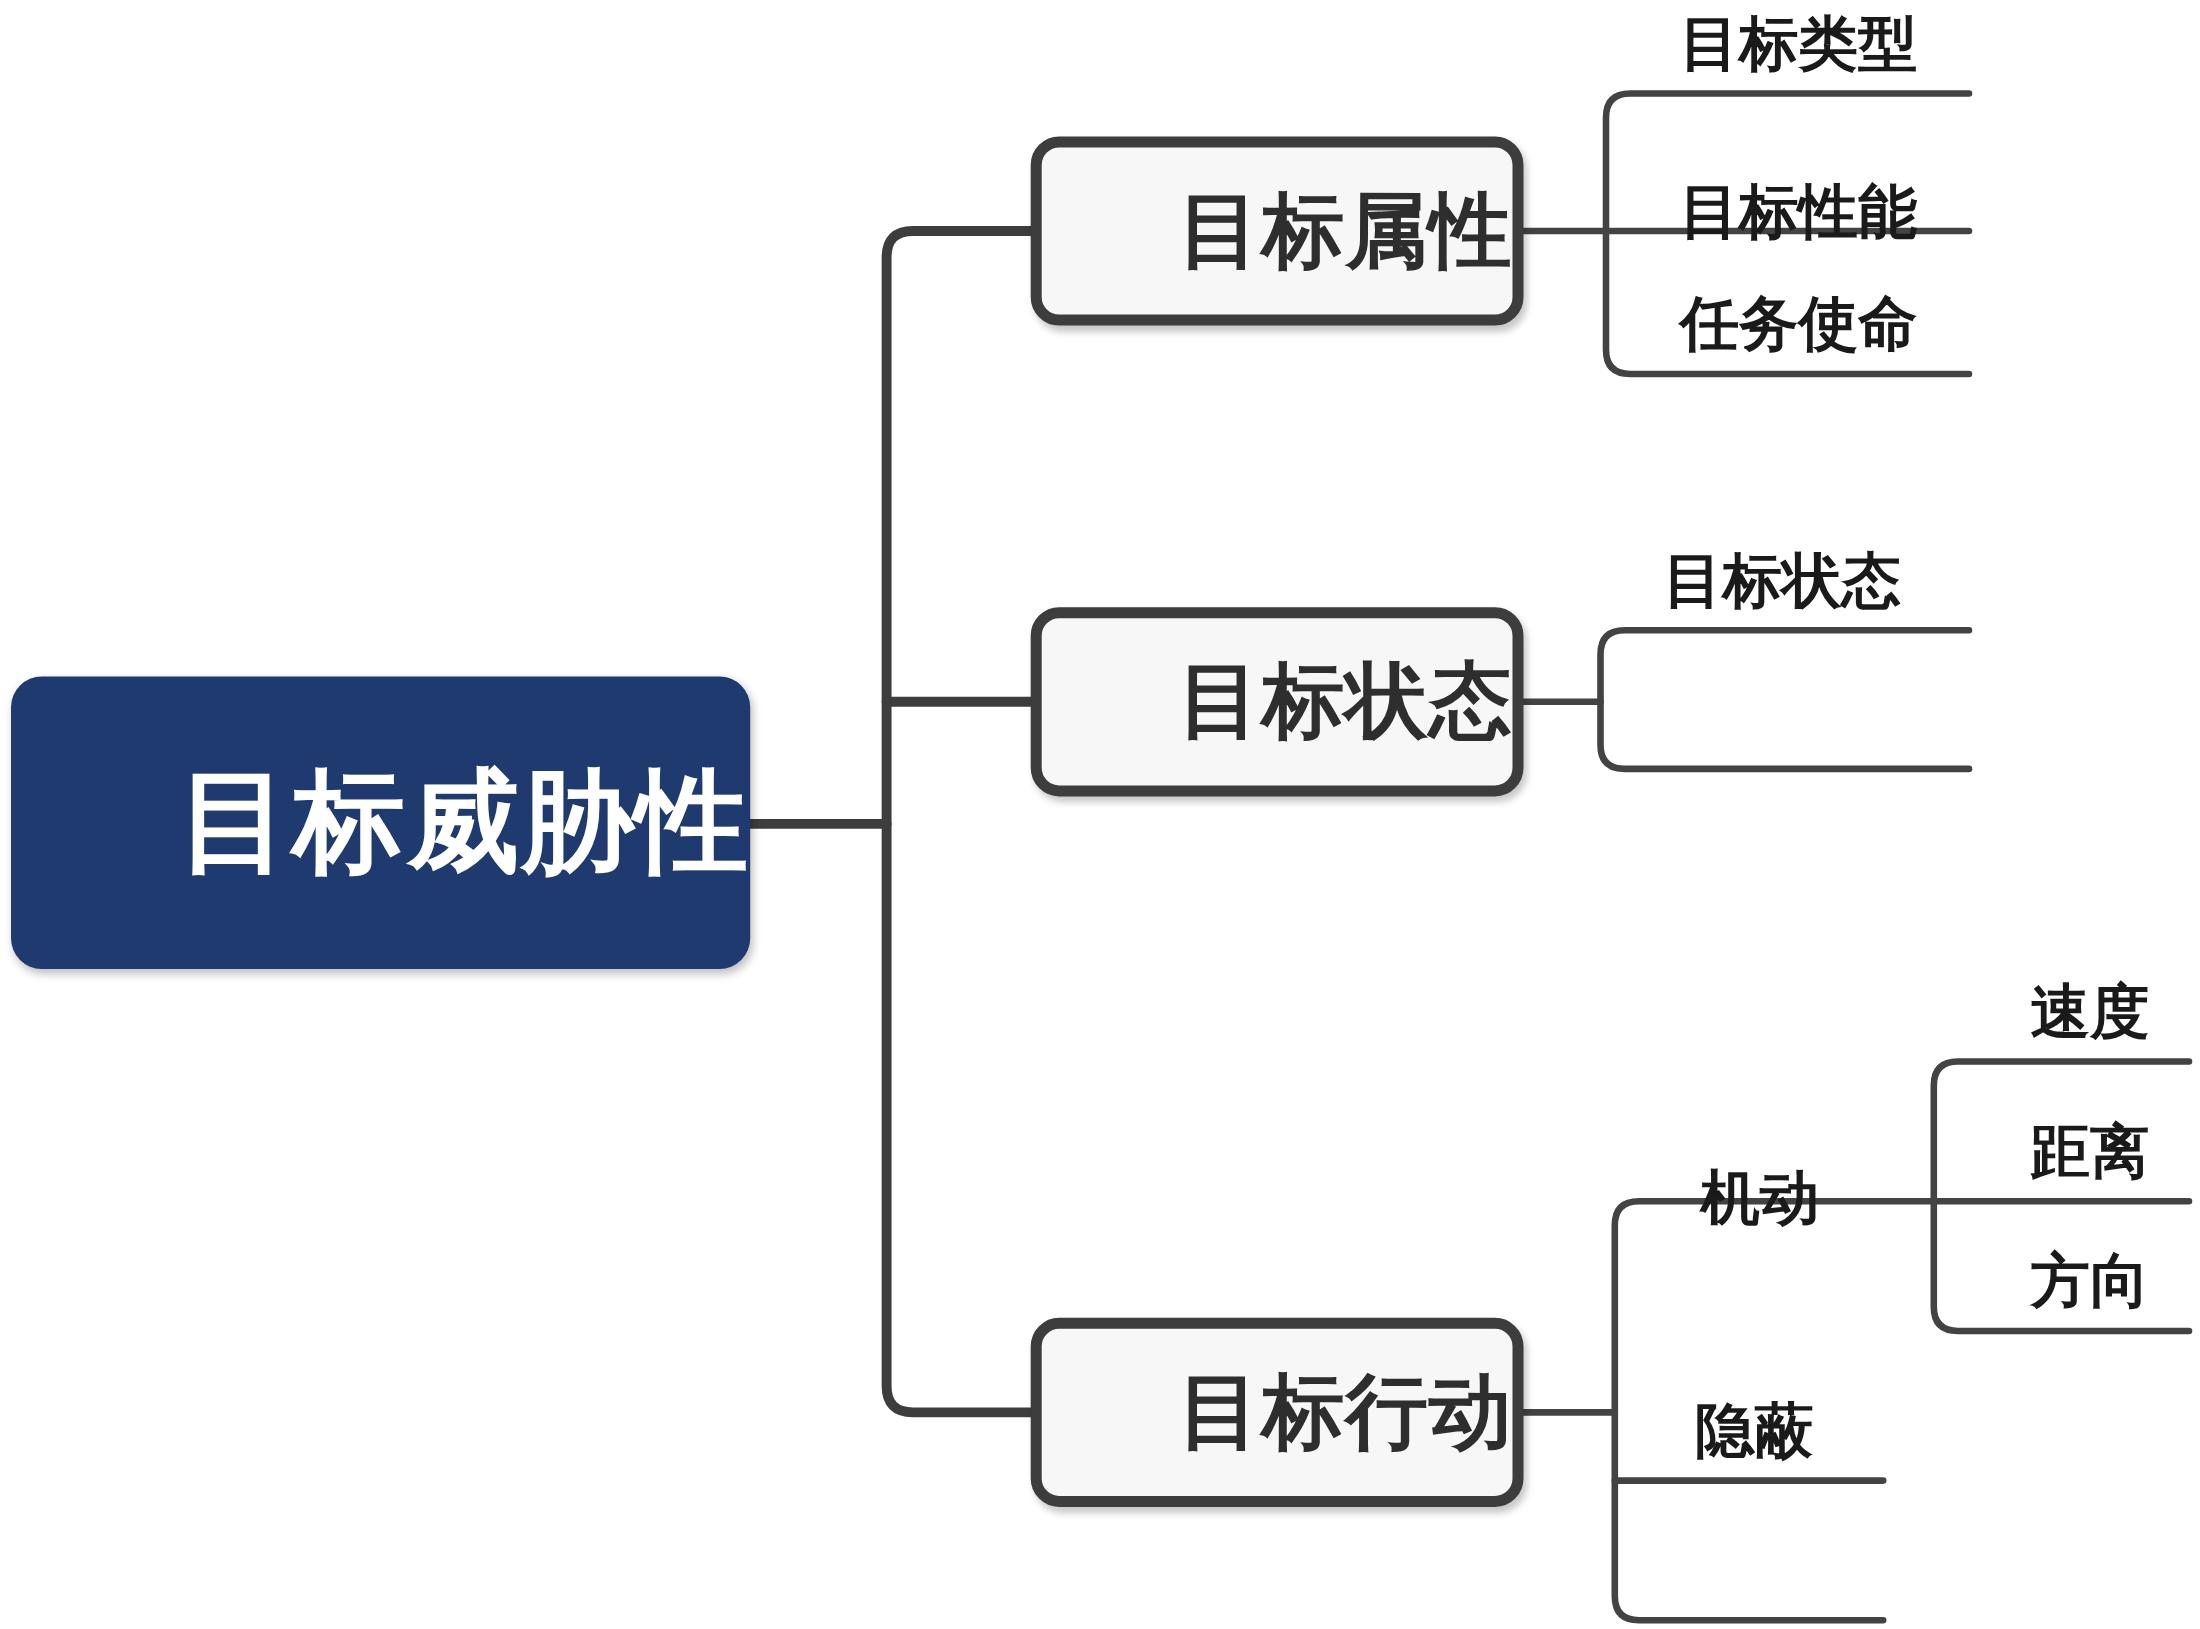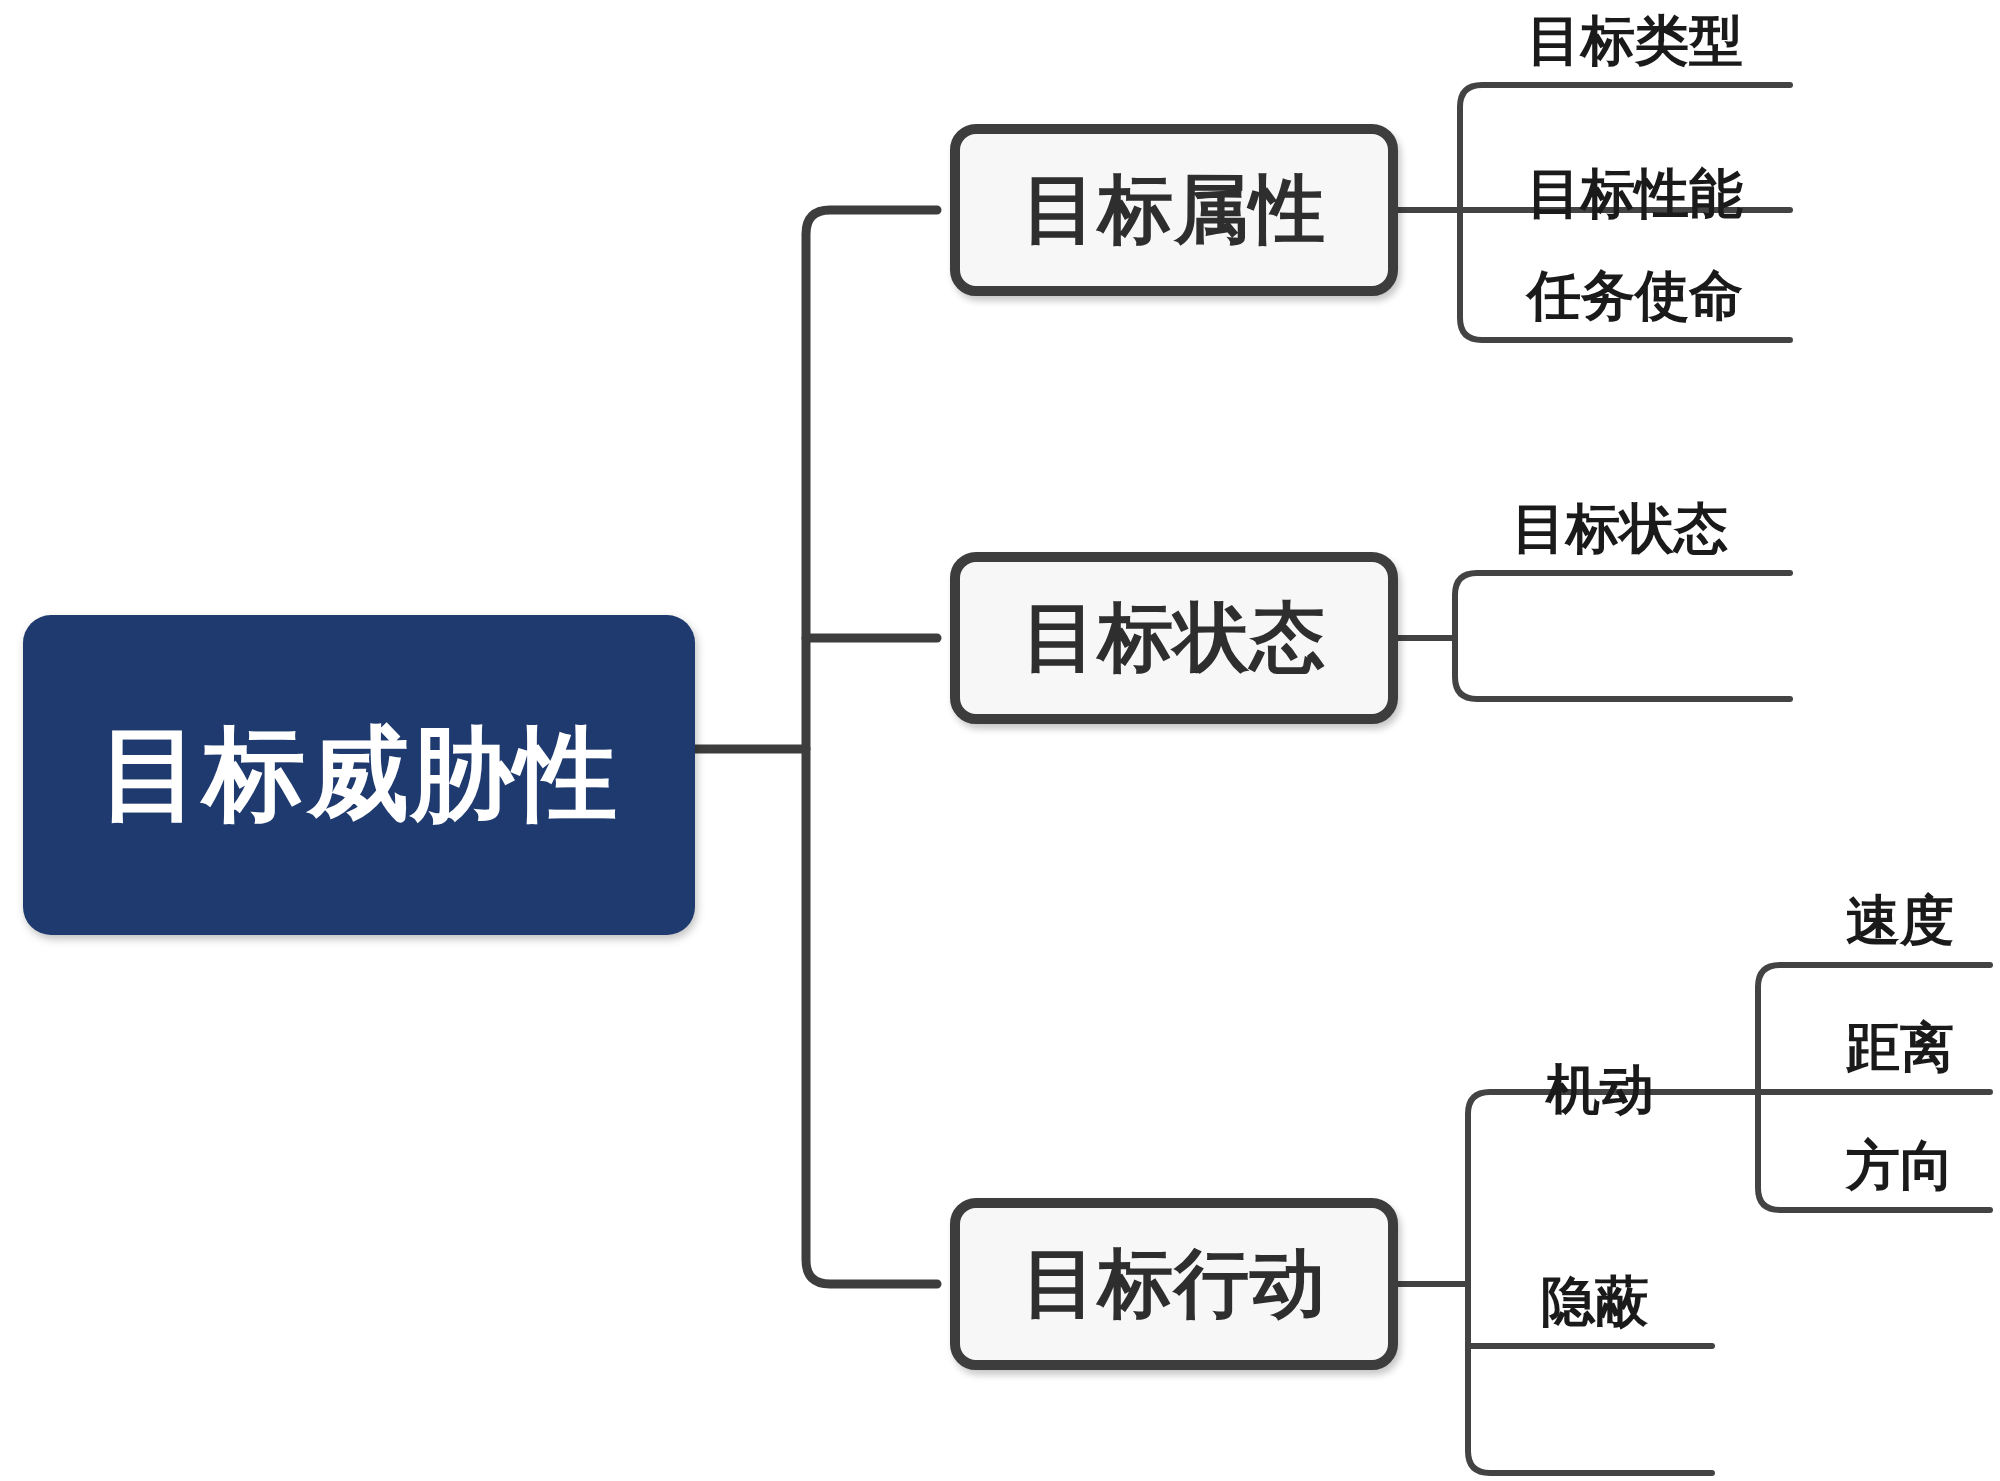--- a/index.html
+++ b/index.html
@@ -27,28 +27,27 @@
   }
   #wires{
     position:absolute;
     left:0;top:0;
     width:2000px;height:1481px;
   }
   .node{
     position:absolute;
     display:flex;
     align-items:center;
-    justify-content:center;
+    justify-content:flex-end;
     box-sizing:border-box;
     text-align:center;
     cursor:default;
-    margin-left:13px;
   }
   .root-node{
-    left:10px;top:615px;width:672px;height:320px;
+    left:10px;top:615px;width:672px;height:266px;
     background:var(--root-fill);
     color:var(--root-text);
     border-radius:28px;
     font-size:102px;
     font-weight:700;
     letter-spacing:2px;
     box-shadow:2px 4px 8px rgba(0,0,0,0.25);
   }
   .branch-node{
     width:448px;height:172px;

